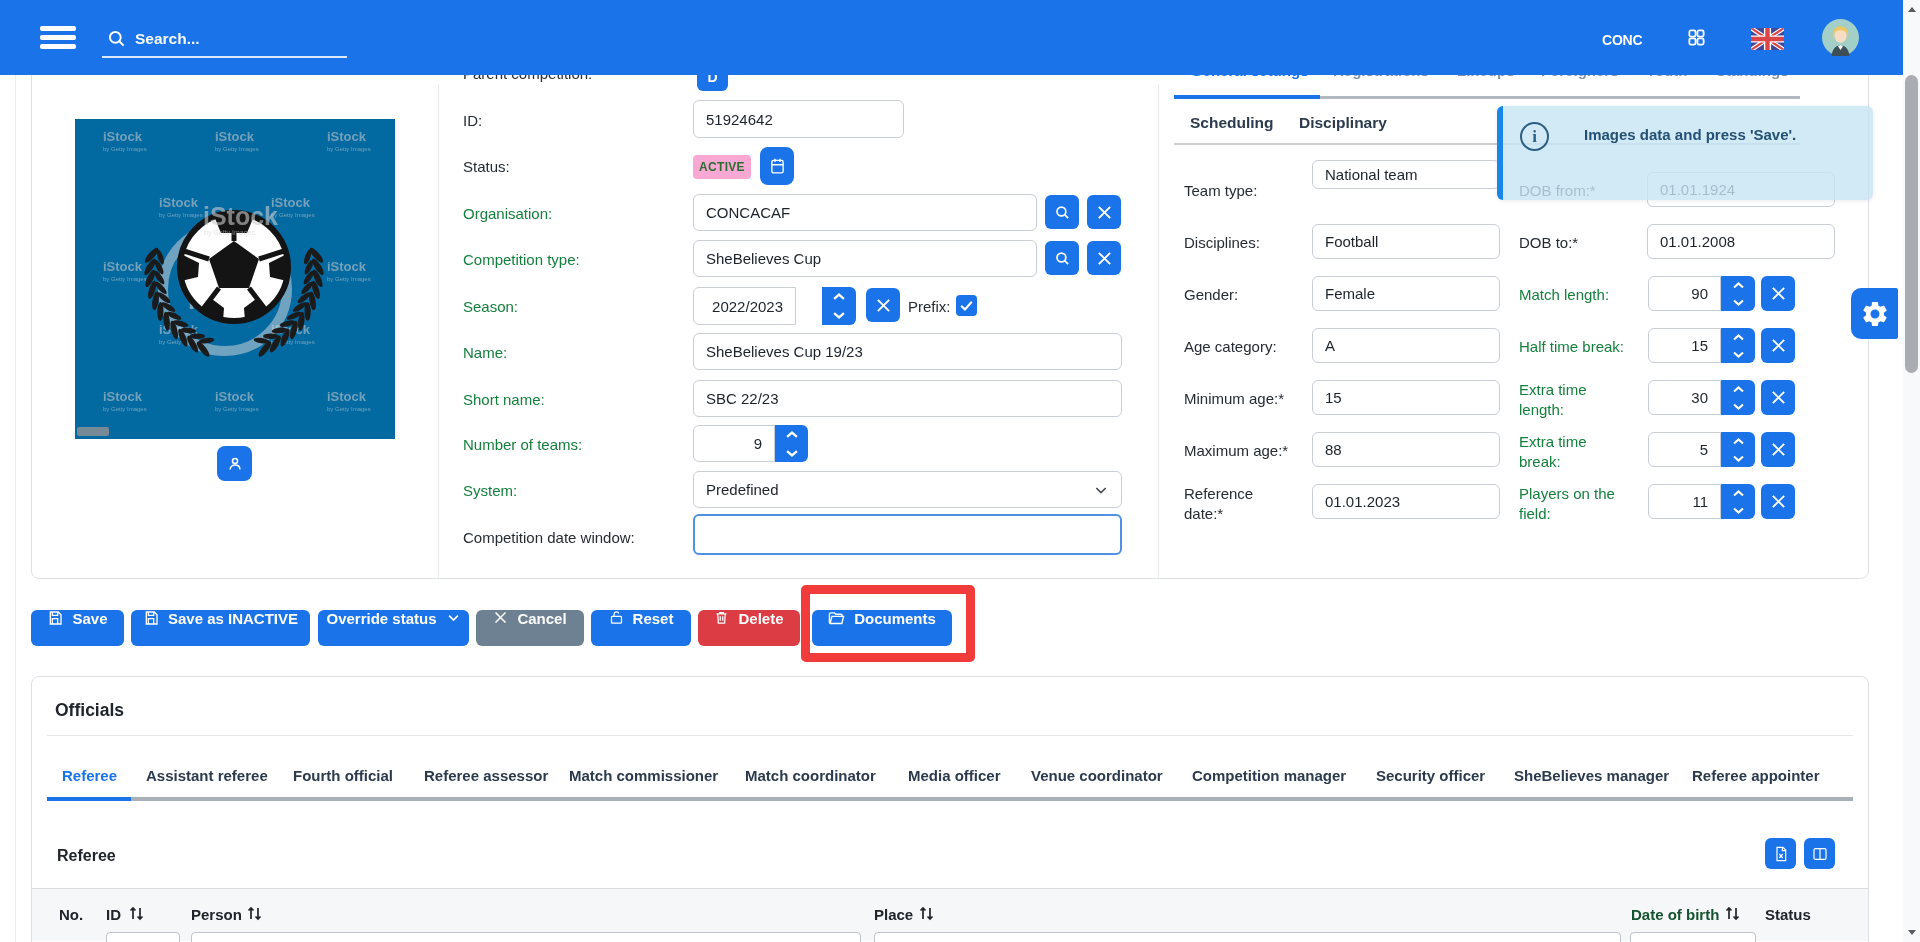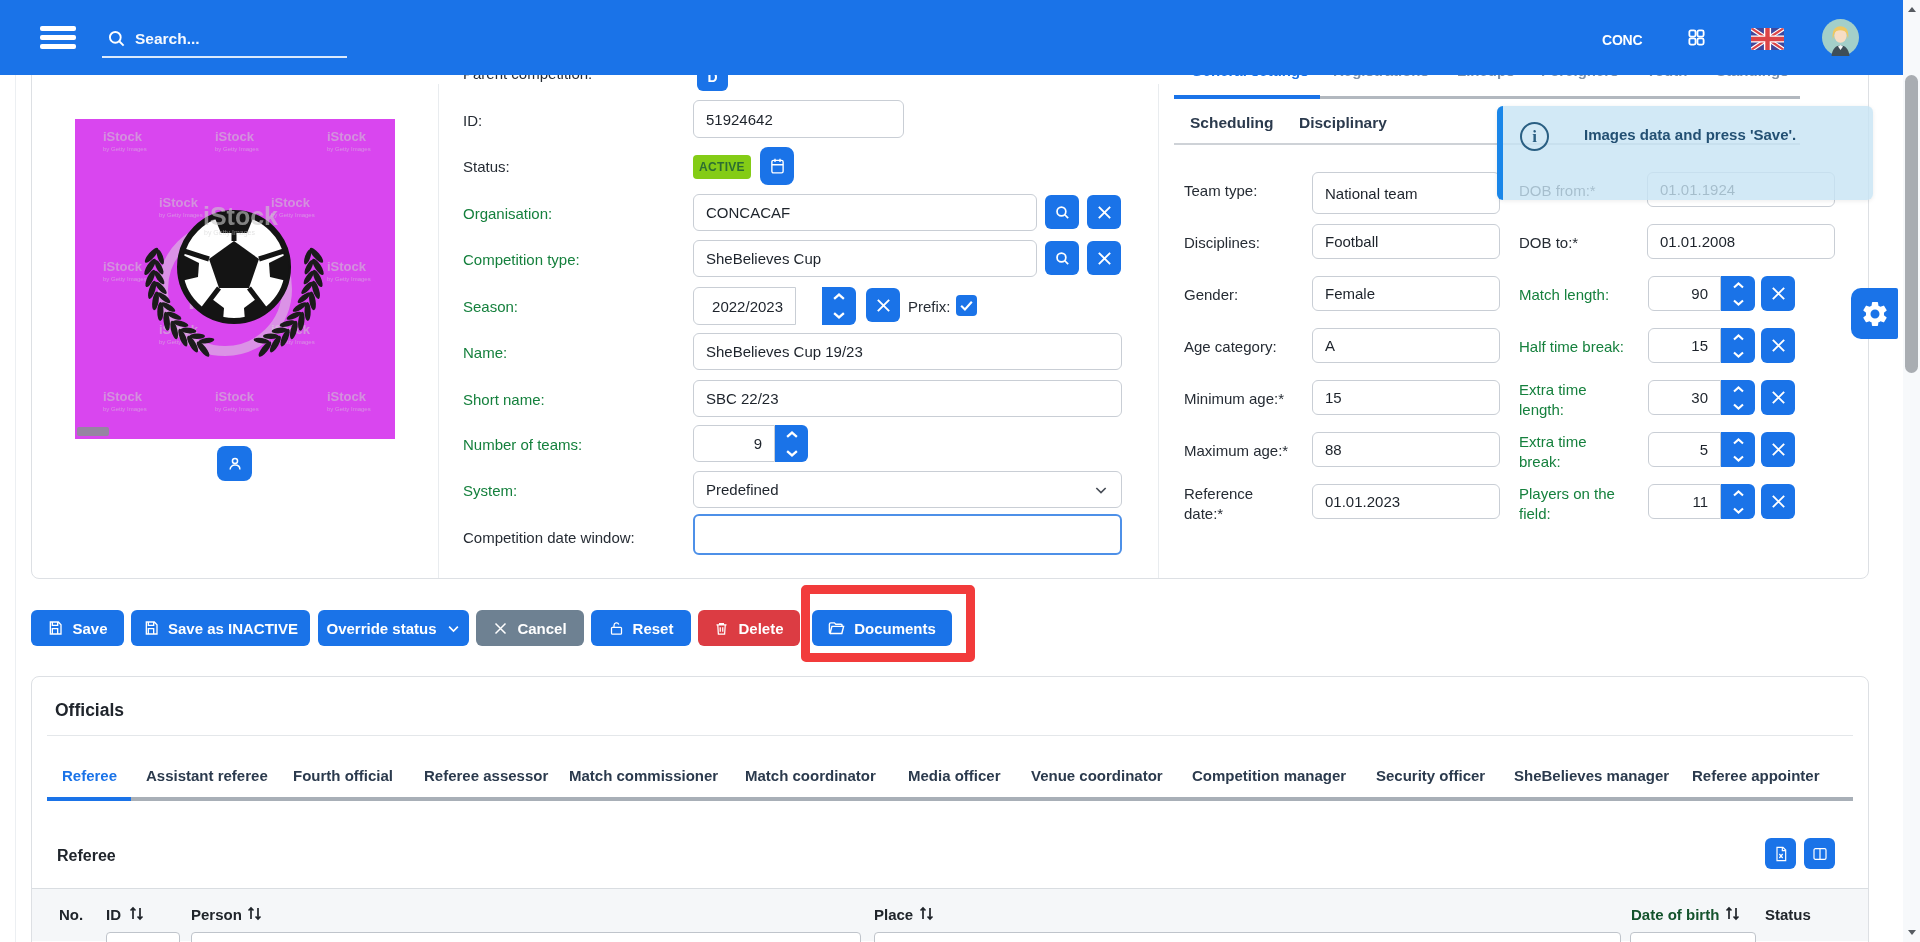--- a/index.html
+++ b/index.html
@@ -4,31 +4,31 @@
 *{box-sizing:border-box;margin:0;padding:0}
 html,body{width:1920px;height:942px;overflow:hidden}
 body{position:relative;font-family:"Liberation Sans",sans-serif;background:#fff}
 .abs{position:absolute}
 .card{position:absolute;background:#fff;border:1px solid #dde0e4;border-radius:8px}
 .lbl{position:absolute;font-size:15px;color:#262c34;white-space:nowrap}
 .red{color:#15803d}
 .inp{position:absolute;background:#fff;border:1px solid #c9ced5;border-radius:6px;font-size:15px;color:#1d232b;display:flex;align-items:center;padding:0 12px;white-space:nowrap}
 .sq{position:absolute;width:34px;height:34px;background:#1a73e8;border-radius:6px;display:flex;align-items:center;justify-content:center}
 .spin{position:absolute;background:#1a73e8;border-radius:0 6px 6px 0;display:flex;flex-direction:column;align-items:center;justify-content:center}
-.btn{position:absolute;height:36px;background:#1a73e8;border-radius:6px;color:#fff;font-size:15px;font-weight:700;display:flex;align-items:center;justify-content:center;gap:9px;white-space:nowrap}
+.btn{position:absolute;height:36px;background:#1a73e8;border-radius:6px;color:#fff;font-size:15px;font-weight:700;display:flex;justify-content:center;gap:9px;white-space:nowrap}
 .tab{font-size:15px;font-weight:700;color:#2b3a4d;white-space:nowrap}
 </style></head>
 <body>
 
 <div class="card" style="left:31px;top:40px;width:1838px;height:539px"></div>
 <div class="abs" style="left:15px;top:75px;width:1px;height:867px;background:#eceff2"></div>
 <div class="abs" style="left:438px;top:84px;width:1px;height:494px;background:#e9ecef"></div>
 <div class="abs" style="left:1158px;top:84px;width:1px;height:494px;background:#e9ecef"></div>
 
-<div class="abs" id="logo" style="left:75px;top:119px;width:320px;height:320px;background:#d946ef"><svg width="320" height="320" viewBox="0 0 320 320">
+<div class="abs" id="logo" style="left:75px;top:119px;width:320px;height:320px;background:#0369a1"><svg width="320" height="320" viewBox="0 0 320 320">
       <text x="28" y="22" font-size="13" font-weight="bold" fill="#cfcfcf" opacity="0.55" font-family="Liberation Sans">iStock</text>
       <text x="28" y="32" font-size="6" fill="#d8d8d8" opacity="0.5" font-family="Liberation Sans">by Getty Images</text>
       <text x="140" y="22" font-size="13" font-weight="bold" fill="#cfcfcf" opacity="0.55" font-family="Liberation Sans">iStock</text>
       <text x="140" y="32" font-size="6" fill="#d8d8d8" opacity="0.5" font-family="Liberation Sans">by Getty Images</text>
       <text x="252" y="22" font-size="13" font-weight="bold" fill="#cfcfcf" opacity="0.55" font-family="Liberation Sans">iStock</text>
       <text x="252" y="32" font-size="6" fill="#d8d8d8" opacity="0.5" font-family="Liberation Sans">by Getty Images</text>
       <text x="84" y="88" font-size="13" font-weight="bold" fill="#cfcfcf" opacity="0.55" font-family="Liberation Sans">iStock</text>
       <text x="84" y="98" font-size="6" fill="#d8d8d8" opacity="0.5" font-family="Liberation Sans">by Getty Images</text>
       <text x="196" y="88" font-size="13" font-weight="bold" fill="#cfcfcf" opacity="0.55" font-family="Liberation Sans">iStock</text>
       <text x="196" y="98" font-size="6" fill="#d8d8d8" opacity="0.5" font-family="Liberation Sans">by Getty Images</text>
@@ -113,21 +113,21 @@
     </svg>
 </div>
 
 <div class="lbl" style="left:463px;top:65px">Parent competition:</div>
 <div class="sq" style="left:697px;top:62px;width:31px;height:29px;font-size:14px;color:#fff;font-weight:700">D</div>
 
 <div class="lbl" style="left:463px;top:112px">ID:</div>
 <div class="inp" style="left:693px;top:100px;width:211px;height:38px">51924642</div>
 
 <div class="lbl" style="left:463px;top:158px">Status:</div>
-<div class="abs" style="left:693px;top:155px;width:58px;height:24px;background:#84cc16;border-radius:4px;color:#2c6e31;font-size:12px;font-weight:700;display:flex;align-items:center;justify-content:center;letter-spacing:.3px">ACTIVE</div>
+<div class="abs" style="left:693px;top:155px;width:58px;height:24px;background:#f9a8d4;border-radius:4px;color:#2c6e31;font-size:12px;font-weight:700;display:flex;align-items:center;justify-content:center;letter-spacing:.3px">ACTIVE</div>
 <div class="sq" style="left:760px;top:147px;width:34px;height:38px;border-radius:8px">
 <svg width="15" height="20" viewBox="0 0 24 30" fill="none" stroke="#fff" stroke-width="2.2">
       <rect x="3" y="6" width="18" height="20" rx="2.5"></rect>
       <path d="M8 3.5v5M16 3.5v5M3 13h18"></path>
     </svg>
 </div>
 
 <div class="lbl red" style="left:463px;top:205px">Organisation:</div>
 <div class="inp" style="left:693px;top:194px;width:344px;height:37px">CONCACAF</div>
 <div class="sq" style="left:1045px;top:195px">
@@ -212,21 +212,21 @@
 <div class="abs tab" style="left:1646px;top:62px;color:#8494a7">Youth</div>
 <div class="abs tab" style="left:1716px;top:62px;color:#8494a7">Standings</div>
 <div class="abs" style="left:1174px;top:95px;width:146px;height:4px;background:#1a73e8"></div>
 <div class="abs" style="left:1320px;top:96px;width:480px;height:3px;background:#b2b8bf"></div>
 
 <div class="abs tab" style="left:1190px;top:114px;font-size:15.5px">Scheduling</div>
 <div class="abs tab" style="left:1299px;top:114px;font-size:15.5px">Disciplinary</div>
 <div class="abs" style="left:1174px;top:143px;width:626px;height:2px;background:#ced2d7"></div>
 
 <div class="lbl" style="left:1184px;top:182px">Team type:</div>
-<div class="inp" style="left:1312px;top:172px;width:188px;height:42px">National team</div>
+<div class="inp" style="left:1312px;top:160px;width:188px;height:29px">National team</div>
 <div class="lbl" style="left:1184px;top:234px">Disciplines:</div>
 <div class="inp" style="left:1312px;top:224px;width:188px;height:35px">Football</div>
 <div class="lbl" style="left:1184px;top:286px">Gender:</div>
 <div class="inp" style="left:1312px;top:276px;width:188px;height:35px">Female</div>
 <div class="lbl" style="left:1184px;top:338px">Age category:</div>
 <div class="inp" style="left:1312px;top:328px;width:188px;height:35px">A</div>
 <div class="lbl" style="left:1184px;top:390px">Minimum age:*</div>
 <div class="inp" style="left:1312px;top:380px;width:188px;height:35px">15</div>
 <div class="lbl" style="left:1184px;top:442px">Maximum age:*</div>
 <div class="inp" style="left:1312px;top:432px;width:188px;height:35px">88</div>

